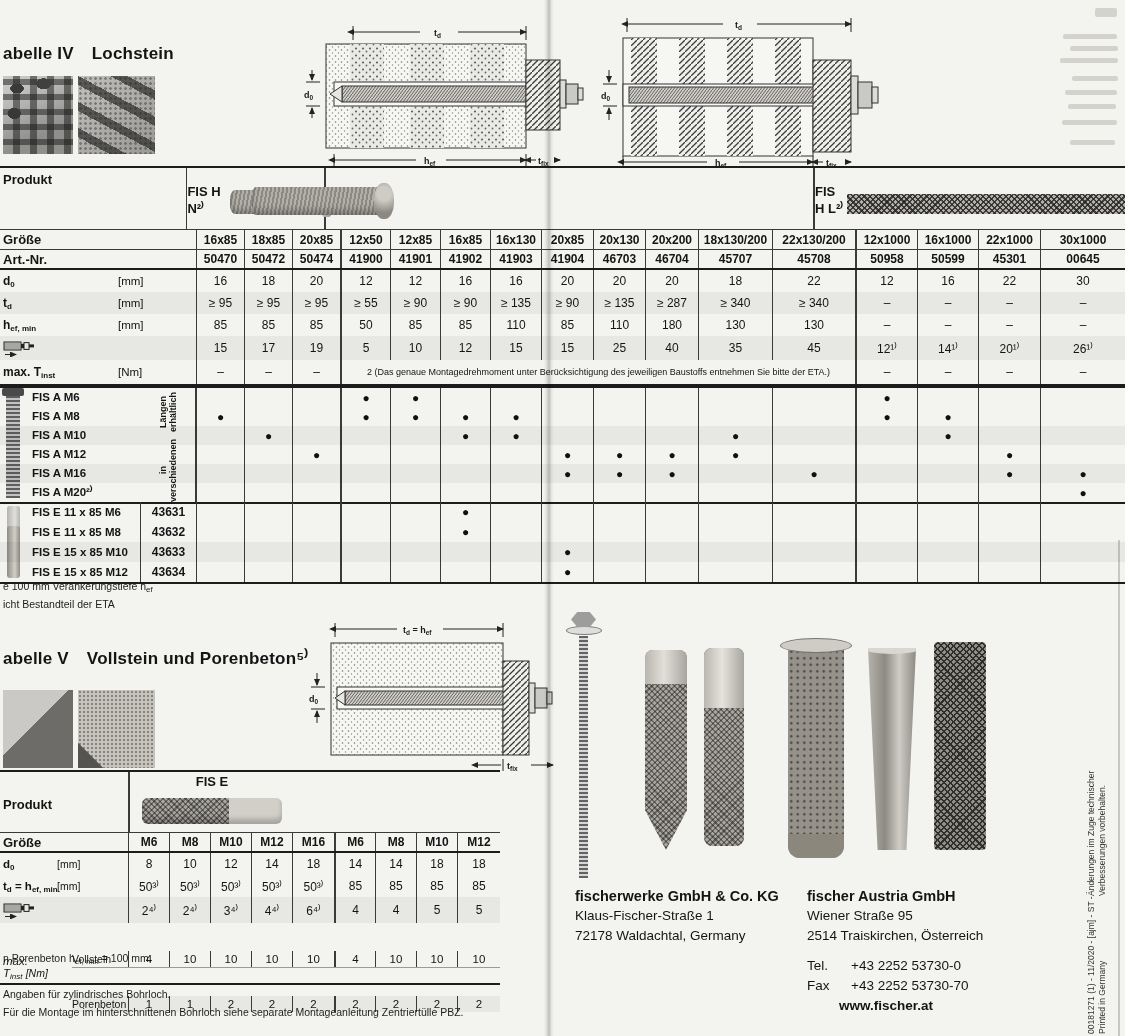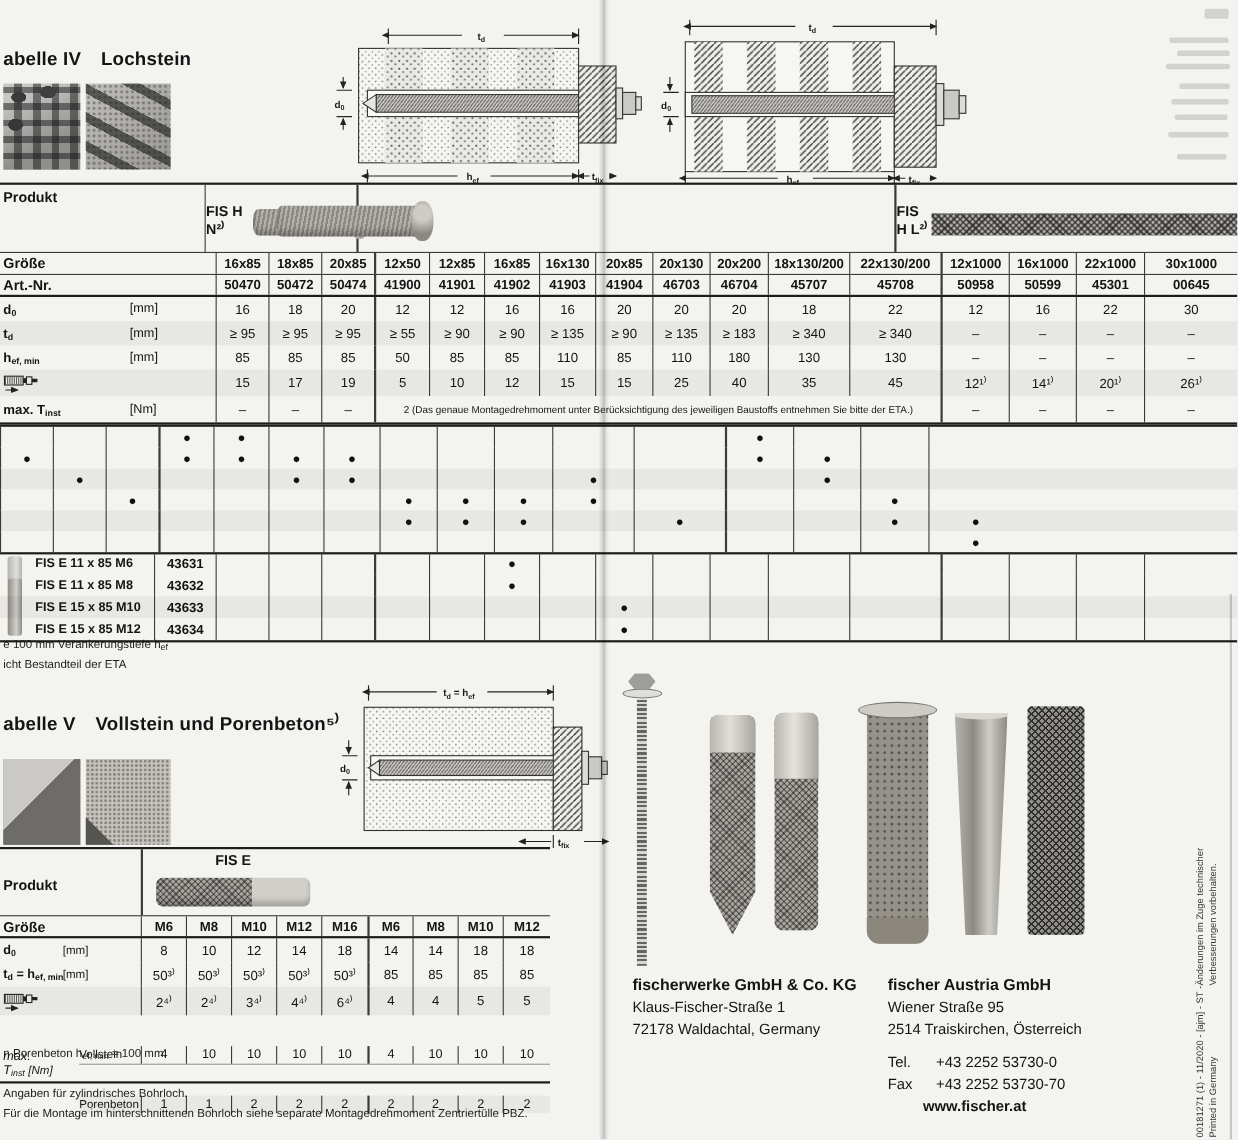--- a/index.html
+++ b/index.html
@@ -389,21 +389,21 @@
 
       <div>≥ 95</div>
           <div>≥ 95</div>
           <div>≥ 95</div>
           <div>≥ 55</div>
           <div>≥ 90</div>
           <div>≥ 90</div>
           <div>≥ 135</div>
           <div>≥ 90</div>
           <div>≥ 135</div>
-          <div>≥ 183</div>
+          <div>≥ 287</div>
           <div>≥ 340</div>
           <div>≥ 340</div>
           <div>–</div>
           <div>–</div>
           <div>–</div>
           <div>–</div>
         </div>
     </div>
     <div class="t4row t4r">
       <div class="lab">
@@ -477,20 +477,35 @@
 
       <div>–</div>
           <div>–</div>
           <div>–</div>
           <div>–</div>
         </div>
     </div>
   </div>
 
   <div id="fisa">
+    <div class="left">
+      <div class="rodimg"></div>
+      <div class="alabels">
+        <div>FIS A M6</div>
+        <div>FIS A M8</div>
+        <div>FIS A M10</div>
+        <div>FIS A M12</div>
+        <div>FIS A M16</div>
+        <div>FIS A M20²⁾</div>
+      </div>
+      <div class="rot">
+        <span>in verschiedenen</span>
+          <span>Längen erhältlich</span>
+      </div>
+    </div>
     <div class="rows">
       <div class="c16">
           <div class="dotcell"></div>
           <div class="dotcell"></div>
           <div class="dotcell"></div>
           <div class="dotcell">●</div>
           <div class="dotcell">●</div>
           <div class="dotcell"></div>
           <div class="dotcell"></div>
           <div class="dotcell"></div>
@@ -854,21 +869,21 @@
             </div>
         </div>
       </div>
     </div>
   </div>
 
   <div class="fn" style="left:3px;top:952px;">
     <span>n Porenbeton h</span><sub>ef, min</sub><span> = 100 mm.</span>
   </div>
   <div class="fn" style="left:3px;top:988px;">Angaben für zylindrisches Bohrloch.</div>
-  <div class="fn" style="left:3px;top:1006px;">Für die Montage im hinterschnittenen Bohrloch siehe separate Montagedrehmoment Zentriertülle PBZ.</div>
+  <div class="fn" style="left:3px;top:1006px;">Für die Montage im hinterschnittenen Bohrloch siehe separate Montageanleitung Zentriertülle PBZ.</div>
 
   <div class="bp" id="bp1">
     <div class="rodbar"></div>
       <div class="rodwasher"></div>
       <div class="rodnut"></div>
   </div>
   <div class="bp" id="bp2"></div>
   <div class="bp" id="bp3"></div>
   <div class="bp" id="bp4"></div>
   <div class="bp" id="bp5"></div>

